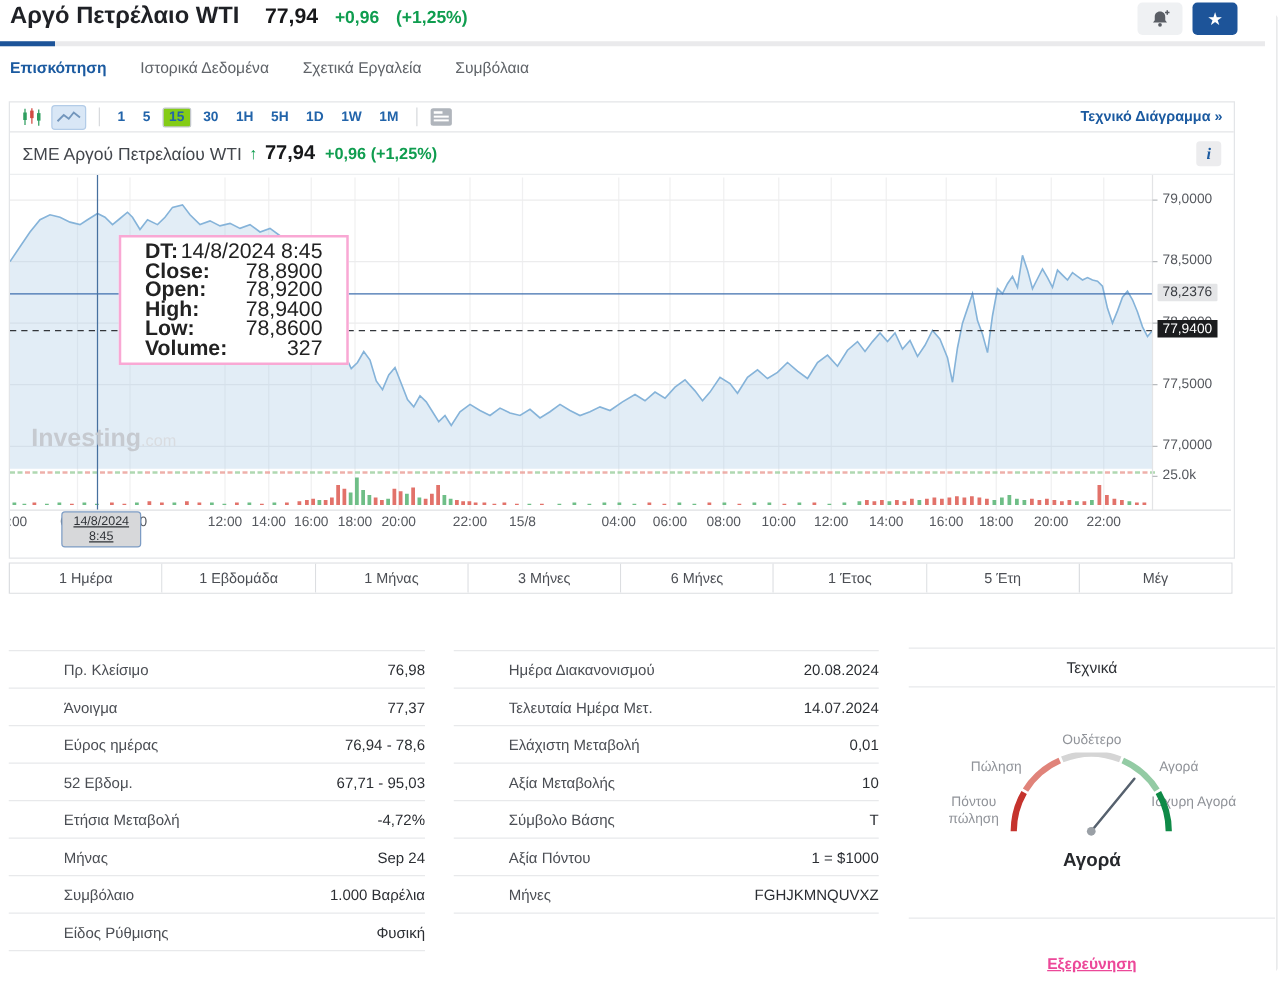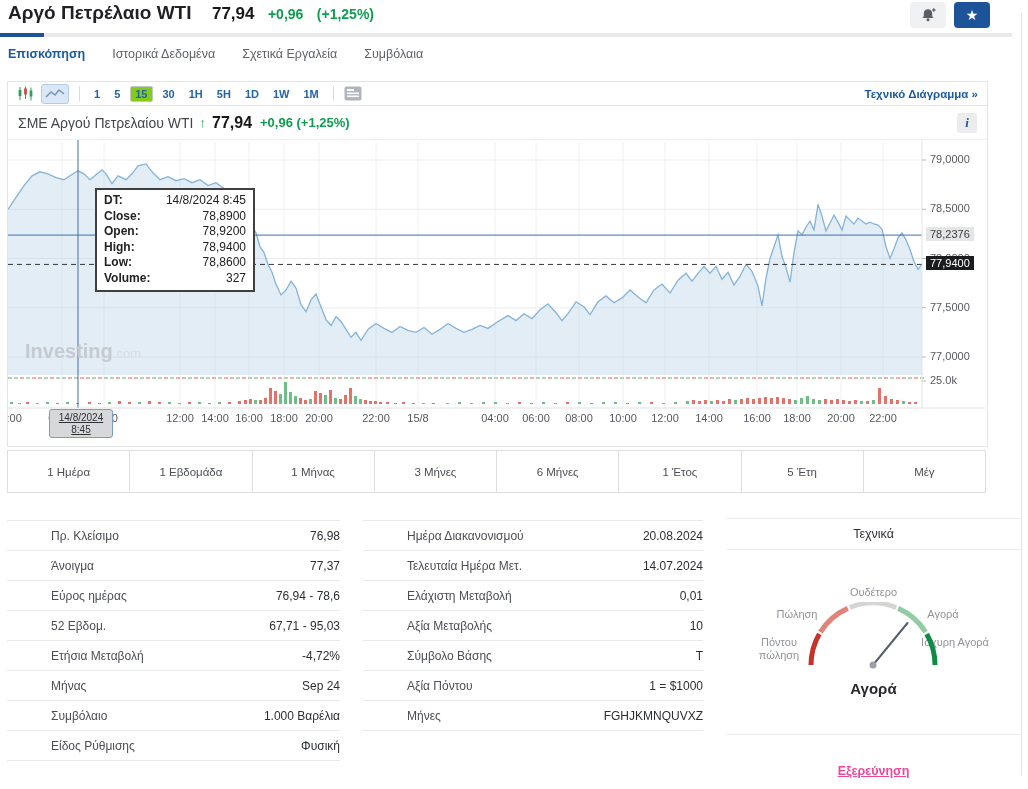--- a/index.html
+++ b/index.html
@@ -37,32 +37,32 @@
   .sub-change{font-size:13px;font-weight:600;color:#0f9d4f;margin-left:8px;}
   .info-btn{width:20px;height:20px;background:#ececee;border-radius:3px;color:#1b5aa0;
             font-family:"Liberation Serif",serif;font-style:italic;font-weight:700;font-size:13px;
             display:flex;align-items:center;justify-content:center;cursor:pointer;}
   #chart-area{position:relative;height:306px;width:977px;overflow:hidden;}
   #chart-svg{position:absolute;left:0;top:0;}
   .ylab{position:absolute;left:8px;font-size:11px;color:#55585e;white-space:nowrap;}
   .ylab.gray{left:4px;background:#e4e5e7;color:#3a3d42;padding:1px 4px;border-radius:1px;z-index:3;}
   .ylab.black{left:4px;background:#1b1c1e;color:#fff;font-weight:400;padding:1px 4px;z-index:4;}
   .xlab{position:absolute;top:272px;font-size:11px;color:#55585e;transform:translateX(-50%);white-space:nowrap;}
-  #price-tooltip{position:absolute;left:87px;top:48px;width:142px;background:#fff;border:2px solid #404040;
-                 padding:3px 7px 4px;font-size:12px;z-index:5;}
+  #price-tooltip{position:absolute;left:87px;top:48px;width:142px;background:#fff;border:2px solid #f9a8d4;
+                 padding:3px 19px 4px;font-size:17px;z-index:5;}
   #price-tooltip .trow{display:flex;justify-content:space-between;line-height:15.5px;}
   #price-tooltip .tl{font-weight:700;color:#222;}
   #price-tooltip .tv{color:#222;}
   #axis-tooltip{position:absolute;left:41px;top:269px;width:62px;height:25px;background:#d7d8da;
                 border:1px solid #7d9cc4;border-radius:3px;font-size:10px;line-height:12px;text-align:center;
                 padding-top:2px;color:#2f3237;z-index:6;text-decoration:underline;}
   #watermark{position:absolute;left:17px;top:200px;font-size:20px;font-weight:700;color:#c6cad0;z-index:1;}
   #watermark .suffix{font-size:13px;font-weight:400;color:#d9dce0;}
   
-  #range-row{position:absolute;top:450px;left:7px;width:979px;height:43px;display:flex;border:1px solid #dcdee1;box-sizing:border-box;}
+  #range-row{position:absolute;top:450px;left:7px;width:979px;height:25px;display:flex;border:1px solid #dcdee1;box-sizing:border-box;}
   .range-cell{flex:1;border-right:1px solid #dcdee1;display:flex;align-items:center;justify-content:center;
               font-size:11.5px;color:#4b4e54;cursor:pointer;background:#fff;}
   .range-cell:last-child{border-right:none;}
   
   .qtable{position:absolute;top:520px;border-top:1px solid #e8e9eb;}
   #table-left{left:7px;width:333px;}
   #table-mid{left:363px;width:340px;}
   .qrow{height:29px;display:flex;align-items:center;justify-content:space-between;border-bottom:1px solid #e8e9eb;font-size:12px;}
   .qlabel{color:#4b4e54;margin-left:44px;}
   .qvalue{color:#2b2e33;}

